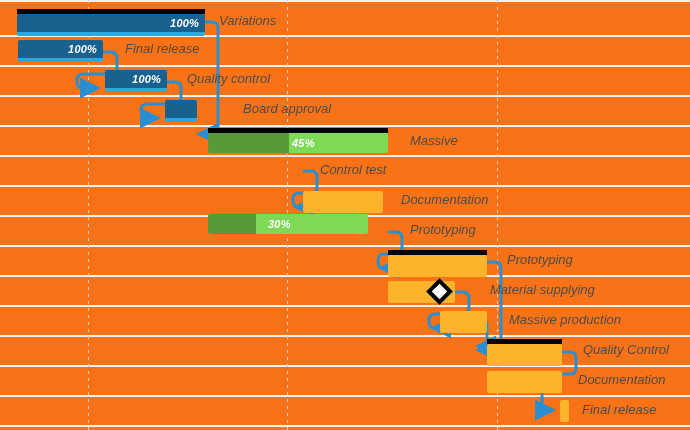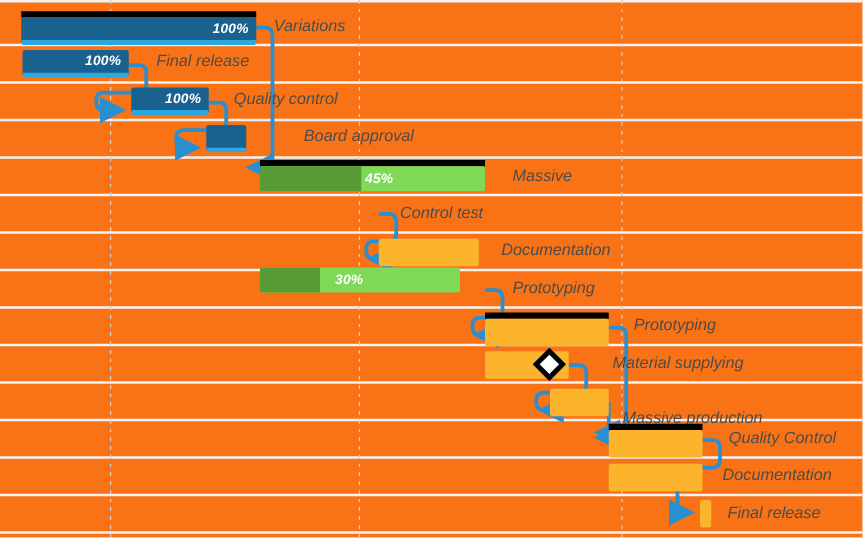--- a/index.html
+++ b/index.html
@@ -204,21 +204,21 @@
 
   <div class="summary-cap" style="left:388px; top:250px; width:99px;"></div>
   <div class="task-bar bar-orange" style="left:388px; top:255px; width:99px; height:22px;"></div>
   <div class="task-label" style="left:507px; top:253px;">Prototyping</div>
 
   <div class="task-bar bar-orange" style="left:388px; top:281px; width:67px; height:22px;"></div>
   <div class="milestone" style="left:430px; top:282px;"></div>
   <div class="task-label" style="left:462px; top:283px;margin-left:28px;">Material supplying</div>
 
   <div class="task-bar bar-orange" style="left:440px; top:311px; width:47px; height:22px;"></div>
-  <div class="task-label" style="left:498px; top:313px;margin-top:14px;">Massive production</div>
+  <div class="task-label" style="left:509px; top:313px;">Massive production</div>
 
   <div class="summary-cap" style="left:487px; top:339px; width:75px;"></div>
   <div class="task-bar bar-orange" style="left:487px; top:344px; width:75px; height:22px;"></div>
   <div class="task-label" style="left:583px; top:343px;">Quality Control</div>
 
   <div class="task-bar bar-orange" style="left:487px; top:371px; width:75px; height:22px;"></div>
   <div class="task-label" style="left:578px; top:373px;">Documentation</div>
 
   <div class="task-bar bar-orange" style="left:560px; top:400px; width:9px; height:22px;"></div>
   <div class="task-label" style="left:582px; top:403px;">Final release</div>

